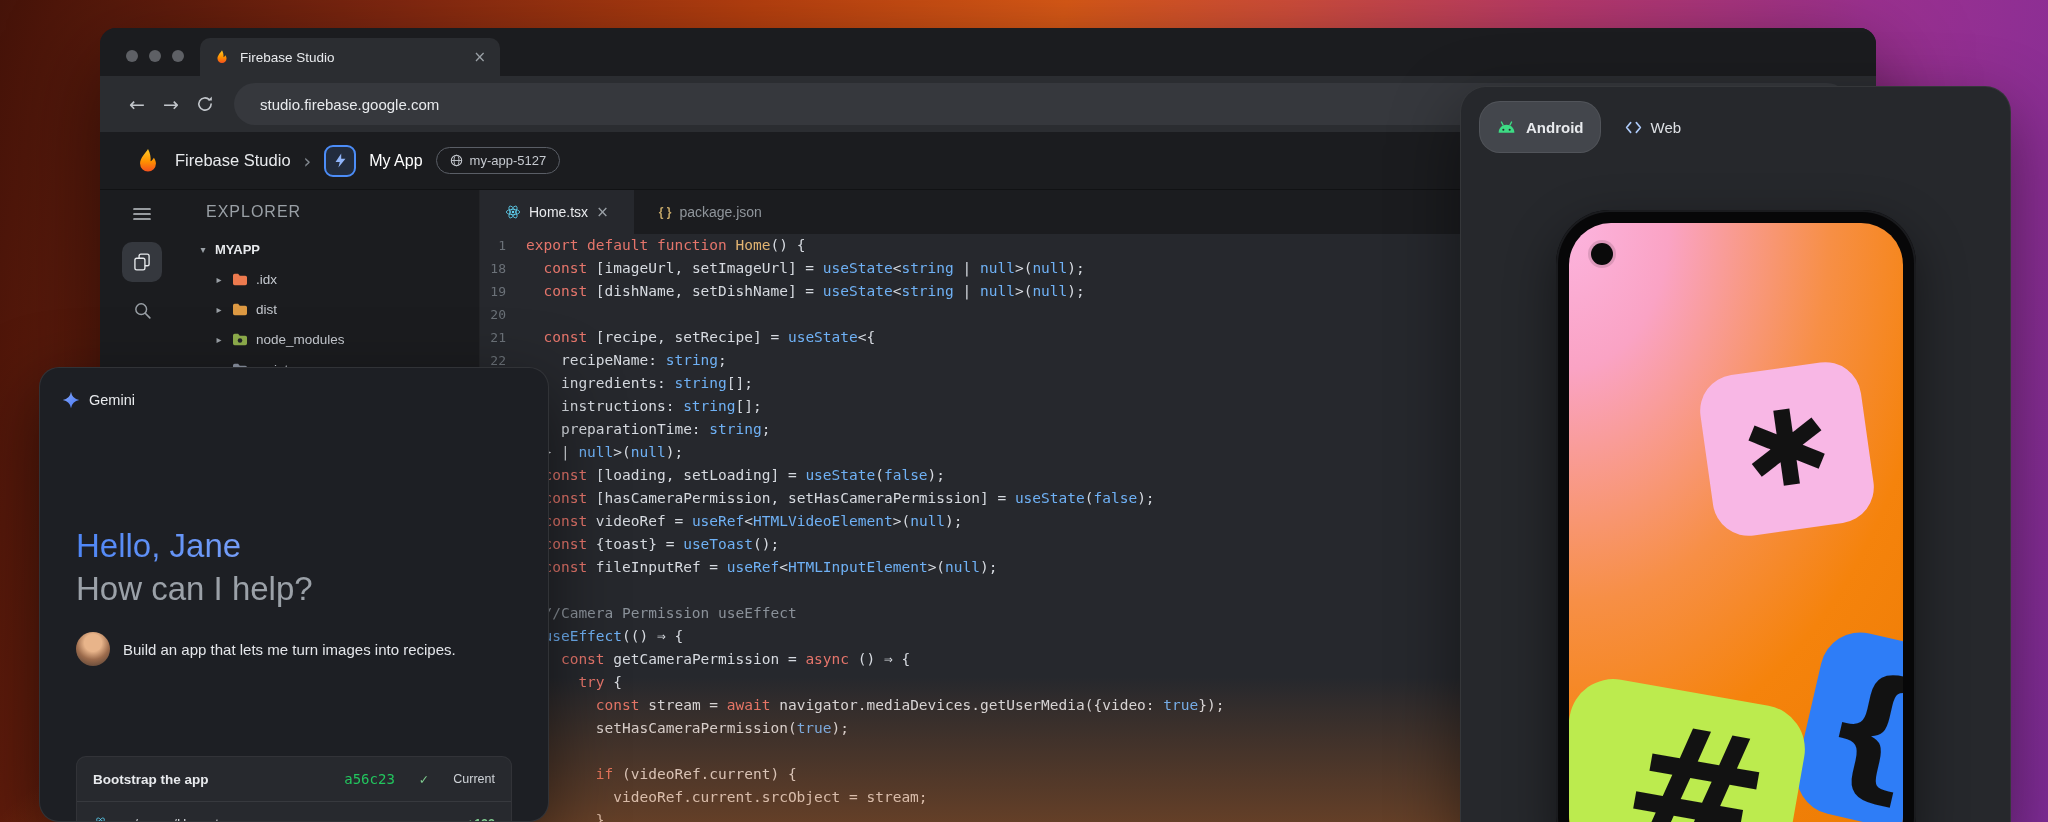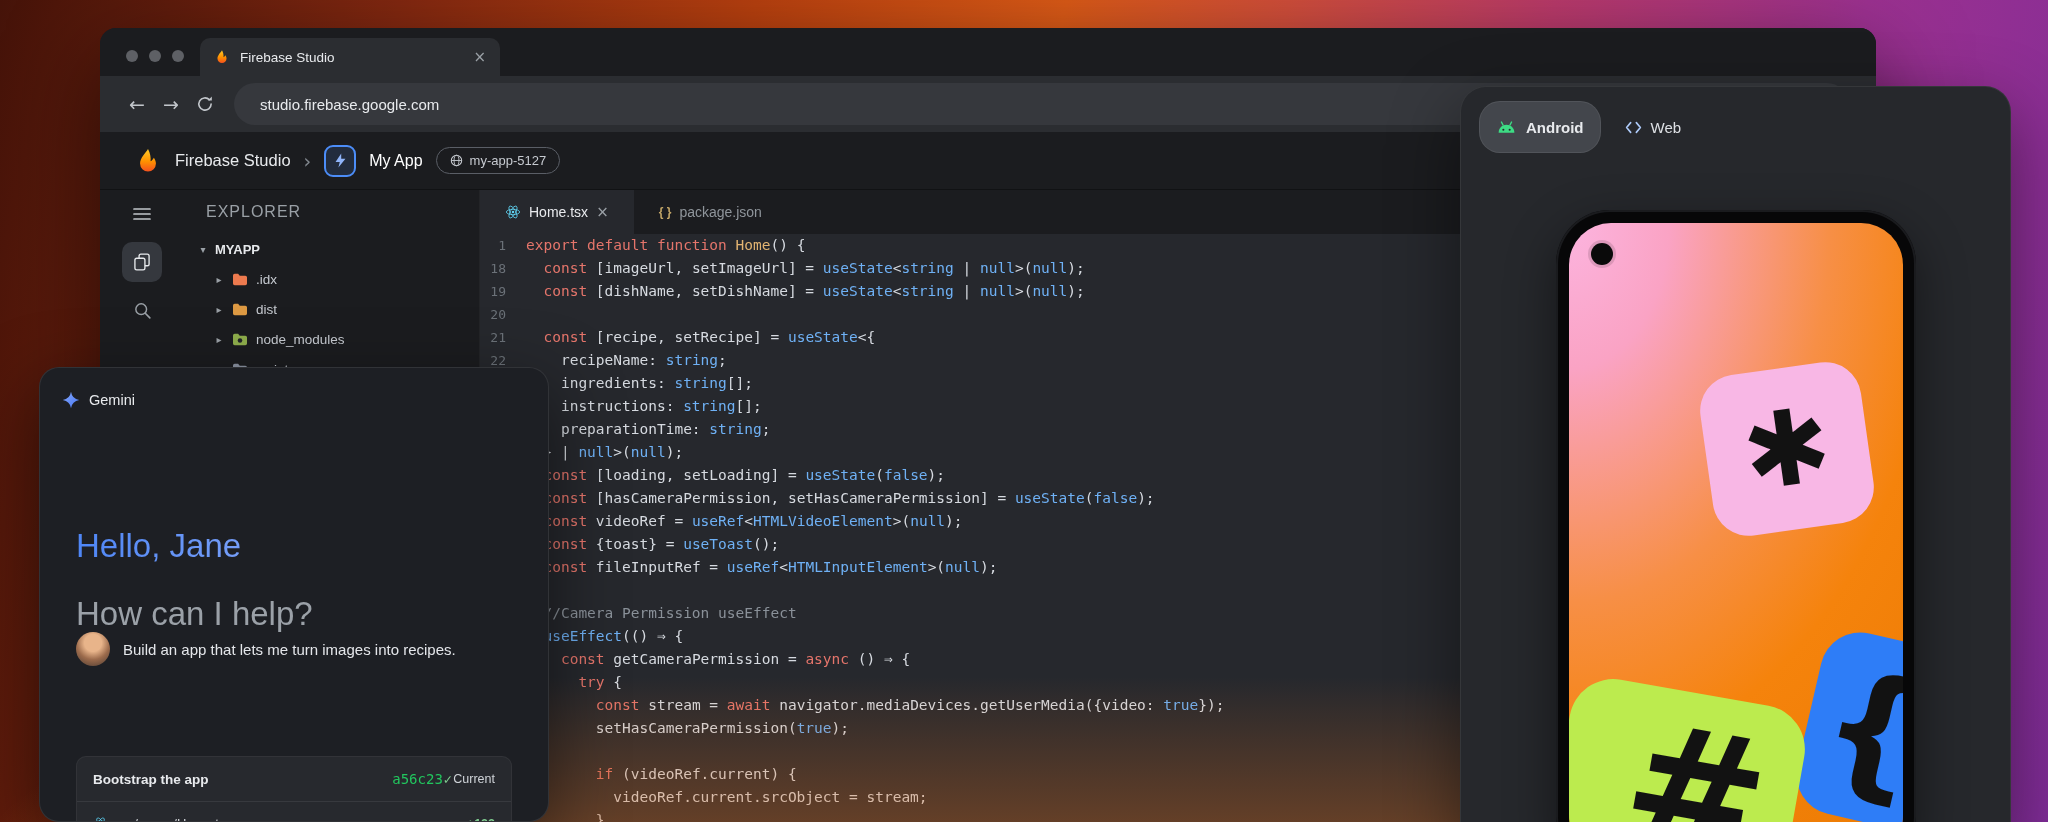--- a/index.html
+++ b/index.html
@@ -76,30 +76,30 @@
 
   
   .gemini { position:absolute; left:39px; top:367px; width:510px; height:455px; background:#1D1F24;
     border:1px solid rgba(255,255,255,.09); border-radius:20px; box-shadow:0 24px 70px rgba(0,0,0,.5);
     z-index:6; overflow:hidden; }
   .g-head { position:absolute; top:15px; left:22px; display:flex; align-items:center; gap:9px;
     font-size:14.5px; color:#E8EAED;margin-top:8px; }
   .g-greet { position:absolute; top:156px; left:36px; font-size:33px; font-weight:500; line-height:43px; }
   .g-hello { background:linear-gradient(90deg,#4E86F6,#86A8F9); -webkit-background-clip:text;
     background-clip:text; color:transparent; }
-  .g-how { color:#9BA1A8;margin-top:25px; }
+  .g-how { color:#9BA1A8; }
   .g-row { position:absolute; left:36px; right:24px; display:flex; align-items:center; gap:13px;
     font-size:15px; color:#E4E6EA; }
   .g-user { top:264px; }
   .g-assist { top:338px; }
   .avatar { width:34px; height:34px; border-radius:50%; flex:none;
     background:radial-gradient(circle at 50% 32%, #E8B48A 0 30%, #9C6B4C 58%, #463830 100%); }
   .g-card { position:absolute; top:388px; left:36px; right:36px; background:#27292E;
     border:1px solid rgba(255,255,255,.05); border-radius:10px; }
-  .gc-row1 { height:44px; display:flex; align-items:center; padding:0 16px; gap:0; }
+  .gc-row1 { height:44px; display:flex; align-items:center; padding:0 16px; gap:24px; }
   .gc-title { font-size:13.5px; font-weight:600; color:#E8EAED; }
   .gc-commit { margin-left:auto; font-family:"DejaVu Sans Mono",monospace; font-size:14px; color:#22c55e; }
   .gc-check { color:#7FCB8F; font-size:12.5px; font-family:"DejaVu Sans",sans-serif; }
   .gc-status { font-size:12.5px; color:#CFD3D8; }
   .gc-row2 { height:44px; display:flex; align-items:center; padding:0 16px; gap:9px;
     border-top:1px solid rgba(255,255,255,.08); }
   .gc-file { font-size:13px; color:#D4D7DB; }
   .gc-added { margin-left:auto; font-size:12.5px; font-weight:600; color:#7FCB8F; }
 
   

